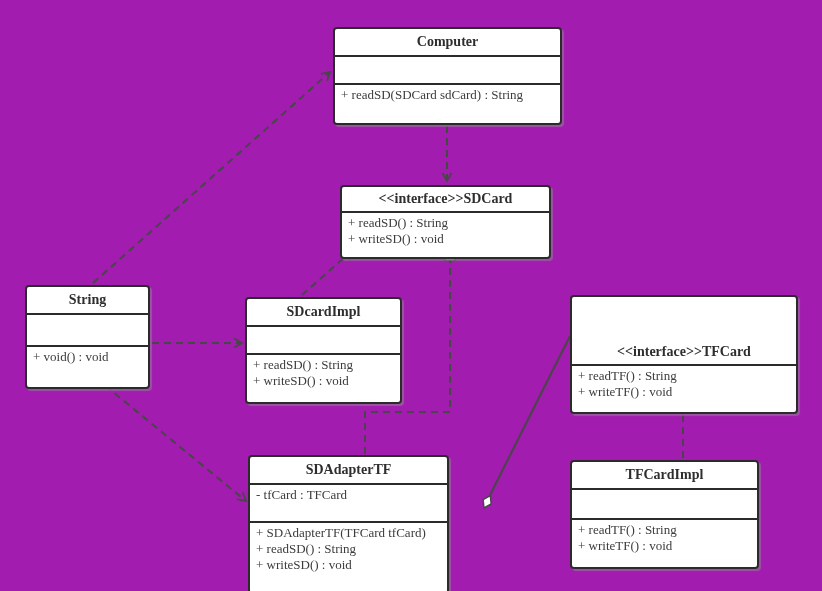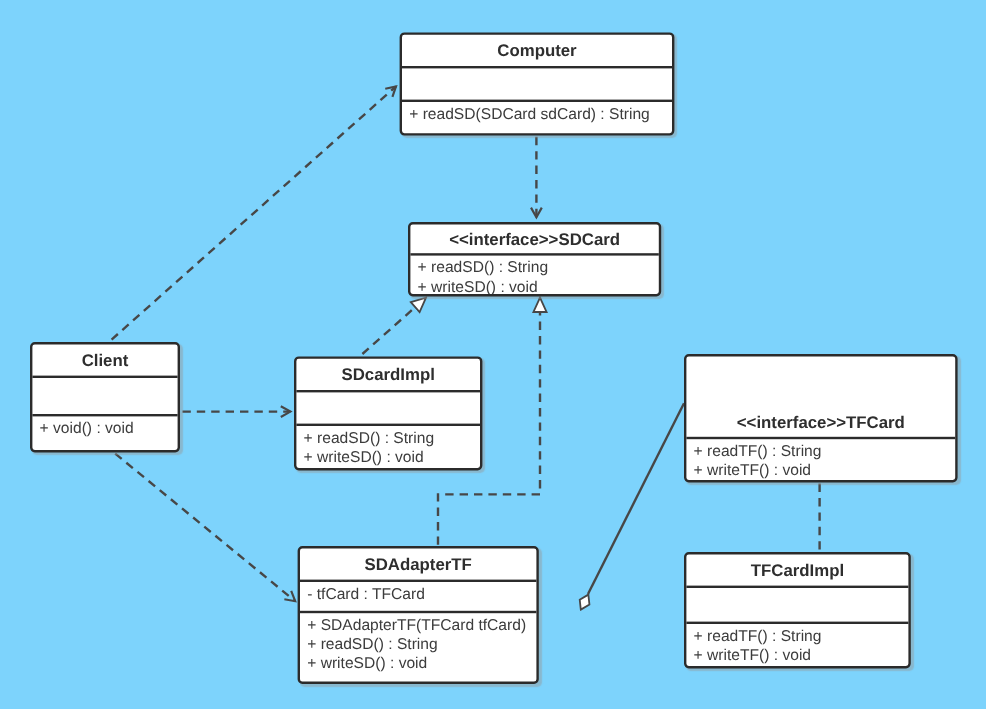--- a/index.html
+++ b/index.html
@@ -1,21 +1,21 @@
 <!DOCTYPE html>
 <html><head>
 <meta charset="utf-8">
 <style>
   html,body{margin:0;padding:0;background:#000;}
   #canvas{
     position:relative;
     width:822px;height:591px;
-    background:#7dd3fc;
+    background:#a21caf;
     overflow:hidden;
-    font-family:Liberation Sans, sans-serif;
+    font-family:Liberation Serif, serif;
   }
   #wires{position:absolute;left:0;top:0;width:822px;height:591px;}
   .uml-class{
     position:absolute;
     background:#fff;
     border:2px solid #2b2b2b;
     border-radius:4px;
     box-shadow:2px 2px 1px rgba(150,150,150,.45);
     color:#3c3c3c;
     box-sizing:border-box;
@@ -27,21 +27,21 @@
     color:#2e2e2e;
     text-align:center;
     display:flex;align-items:center;justify-content:center;
     overflow:hidden;
     white-space:nowrap;
   }
   .uml-section{
     border-top:2px solid #2b2b2b;
     font-size:13px;
     line-height:16px;
-    padding:2px 0 0 6px;
+    padding:2px 0 12px 6px;
     box-sizing:content-box;
     overflow:hidden;
   }
   .uml-line{white-space:nowrap;}
 </style>
 </head>
 <body>
 
 <div id="canvas">
 
@@ -83,21 +83,21 @@
 
   <div class="uml-class" style="left:340px;top:185px;width:211px;">
     <div class="uml-title" style="height:24px;">&lt;&lt;interface&gt;&gt;SDCard</div>
     <div class="uml-section" style="height:30px;">
       <div class="uml-line">+ readSD() : String</div>
       <div class="uml-line">+ writeSD() : void</div>
     </div>
   </div>
 
   <div class="uml-class" style="left:25px;top:285px;width:125px;">
-    <div class="uml-title" style="height:26px;">Client</div>
+    <div class="uml-title" style="height:26px;">String</div>
     <div class="uml-section" style="height:30px;padding:0;"></div>
     <div class="uml-section" style="height:26px;">
       <div class="uml-line">+ void() : void</div>
     </div>
   </div>
 
   <div class="uml-class" style="left:245px;top:297px;width:157px;">
     <div class="uml-title" style="height:26px;">SDcardImpl</div>
     <div class="uml-section" style="height:26px;padding:0;"></div>
     <div class="uml-section" style="height:33px;">

